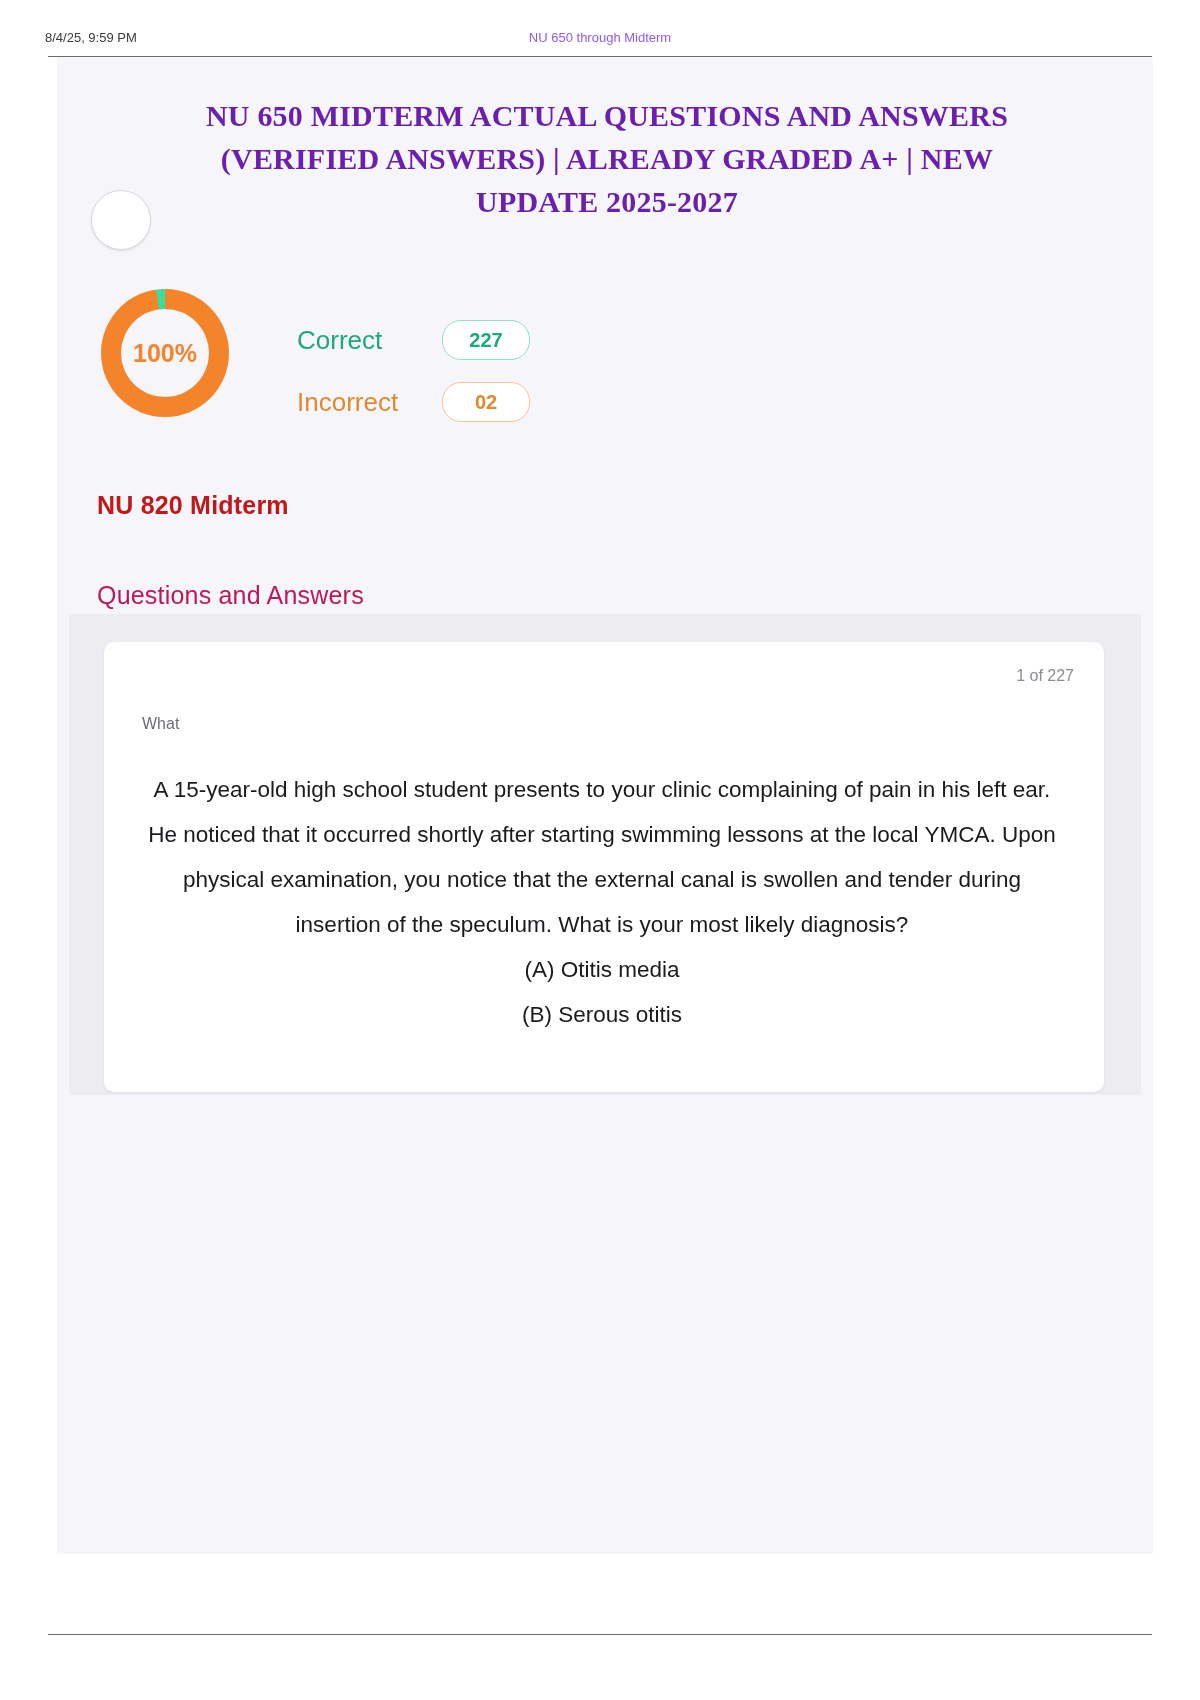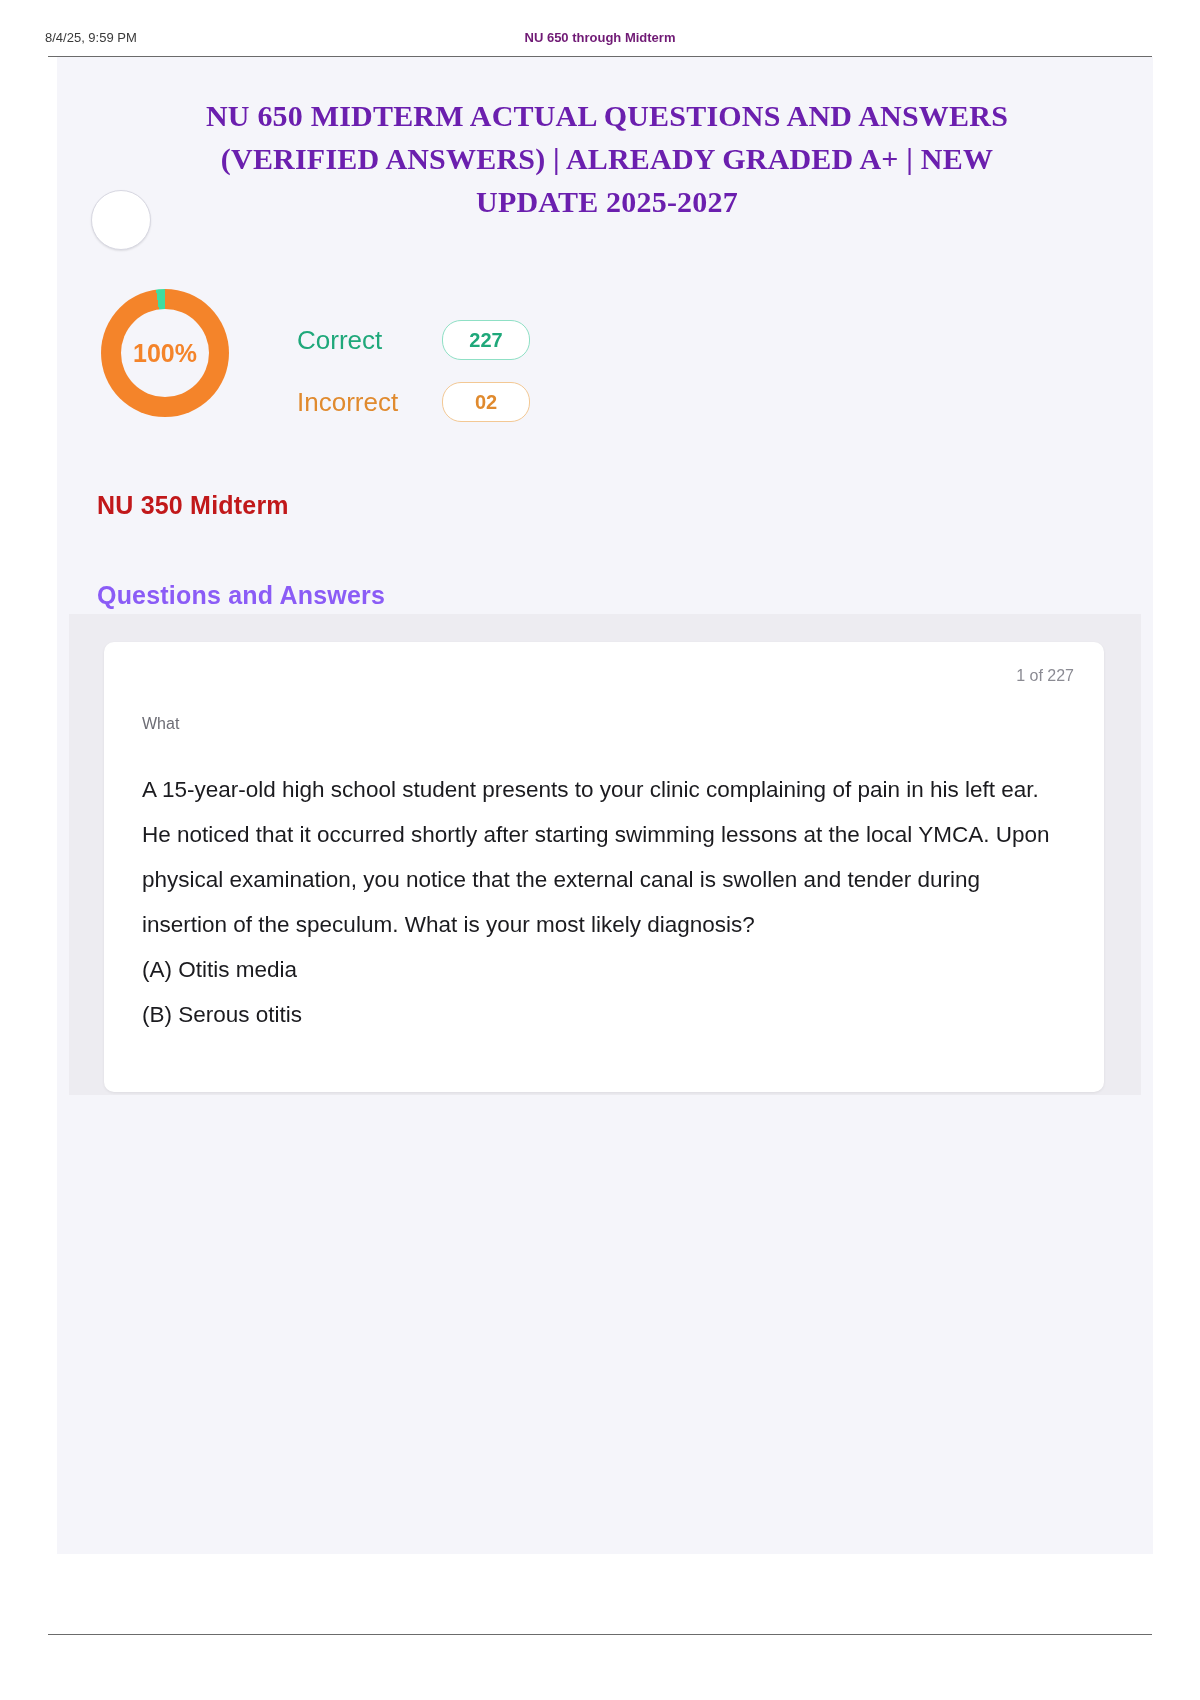--- a/index.html
+++ b/index.html
@@ -34,22 +34,21 @@
     font-size: 13px;
     color: #3a3a3a;
     font-family: "Liberation Sans", sans-serif;
   }
   .print-header .center {
     position: absolute;
     left: 0;
     right: 0;
     text-align: center;
     font-size: 13px;
-    color: #701a75;
-    font-weight: bold;
+    color: #8b5cf6;
   }
   .header-rule {
     position: absolute;
     top: 56px;
     left: 48px;
     width: 1104px;
     height: 1px;
     background: #6b6b6b;
   }
   .footer-rule {
@@ -182,33 +181,34 @@
     font-size: 25px;
     font-weight: bold;
     color: #c1181a;
     letter-spacing: 0.2px;
   }
   .heading-2 {
     position: absolute;
     top: 524px;
     left: 40px;
     font-size: 25px;
-    font-weight: bold;
-    color: #8b5cf6;
+    font-weight: normal;
+    color: #be185d;
     letter-spacing: 0.2px;
   }
 
   
   .card-wrap {
     position: absolute;
     top: 557px;
     left: 12px;
     width: 1072px;
     height: 481px;
     background: #edecf1;
+    text-align: center;
   }
   .card {
     position: absolute;
     top: 28px;
     left: 35px;
     width: 1000px;
     height: 450px;
     background: #ffffff;
     border-radius: 10px;
     box-shadow: 0 1px 3px rgba(0,0,0,0.07);
@@ -266,21 +266,21 @@
           <span class="legend-label correct">Correct</span>
           <span class="pill correct">227</span>
         </div>
         <div class="legend-row">
           <span class="legend-label incorrect">Incorrect</span>
           <span class="pill incorrect">02</span>
         </div>
       </div>
     </div>
 
-    <div class="heading-1">NU 350 Midterm</div>
+    <div class="heading-1">NU 820 Midterm</div>
     <div class="heading-2">Questions and Answers</div>
 
     <div class="card-wrap">
       <div class="card">
         <div class="card-counter">1 of 227</div>
         <div class="card-term-label">What</div>
         <div class="card-body">
           <p>A 15-year-old high school student presents to your clinic complaining of pain in his left ear. He noticed that it occurred shortly after starting swimming lessons at the local YMCA. Upon physical examination, you notice that the external canal is swollen and tender during insertion of the speculum. What is your most likely diagnosis?</p>
           <p class="opt">(A) Otitis media</p>
           <p class="opt">(B) Serous otitis</p>

